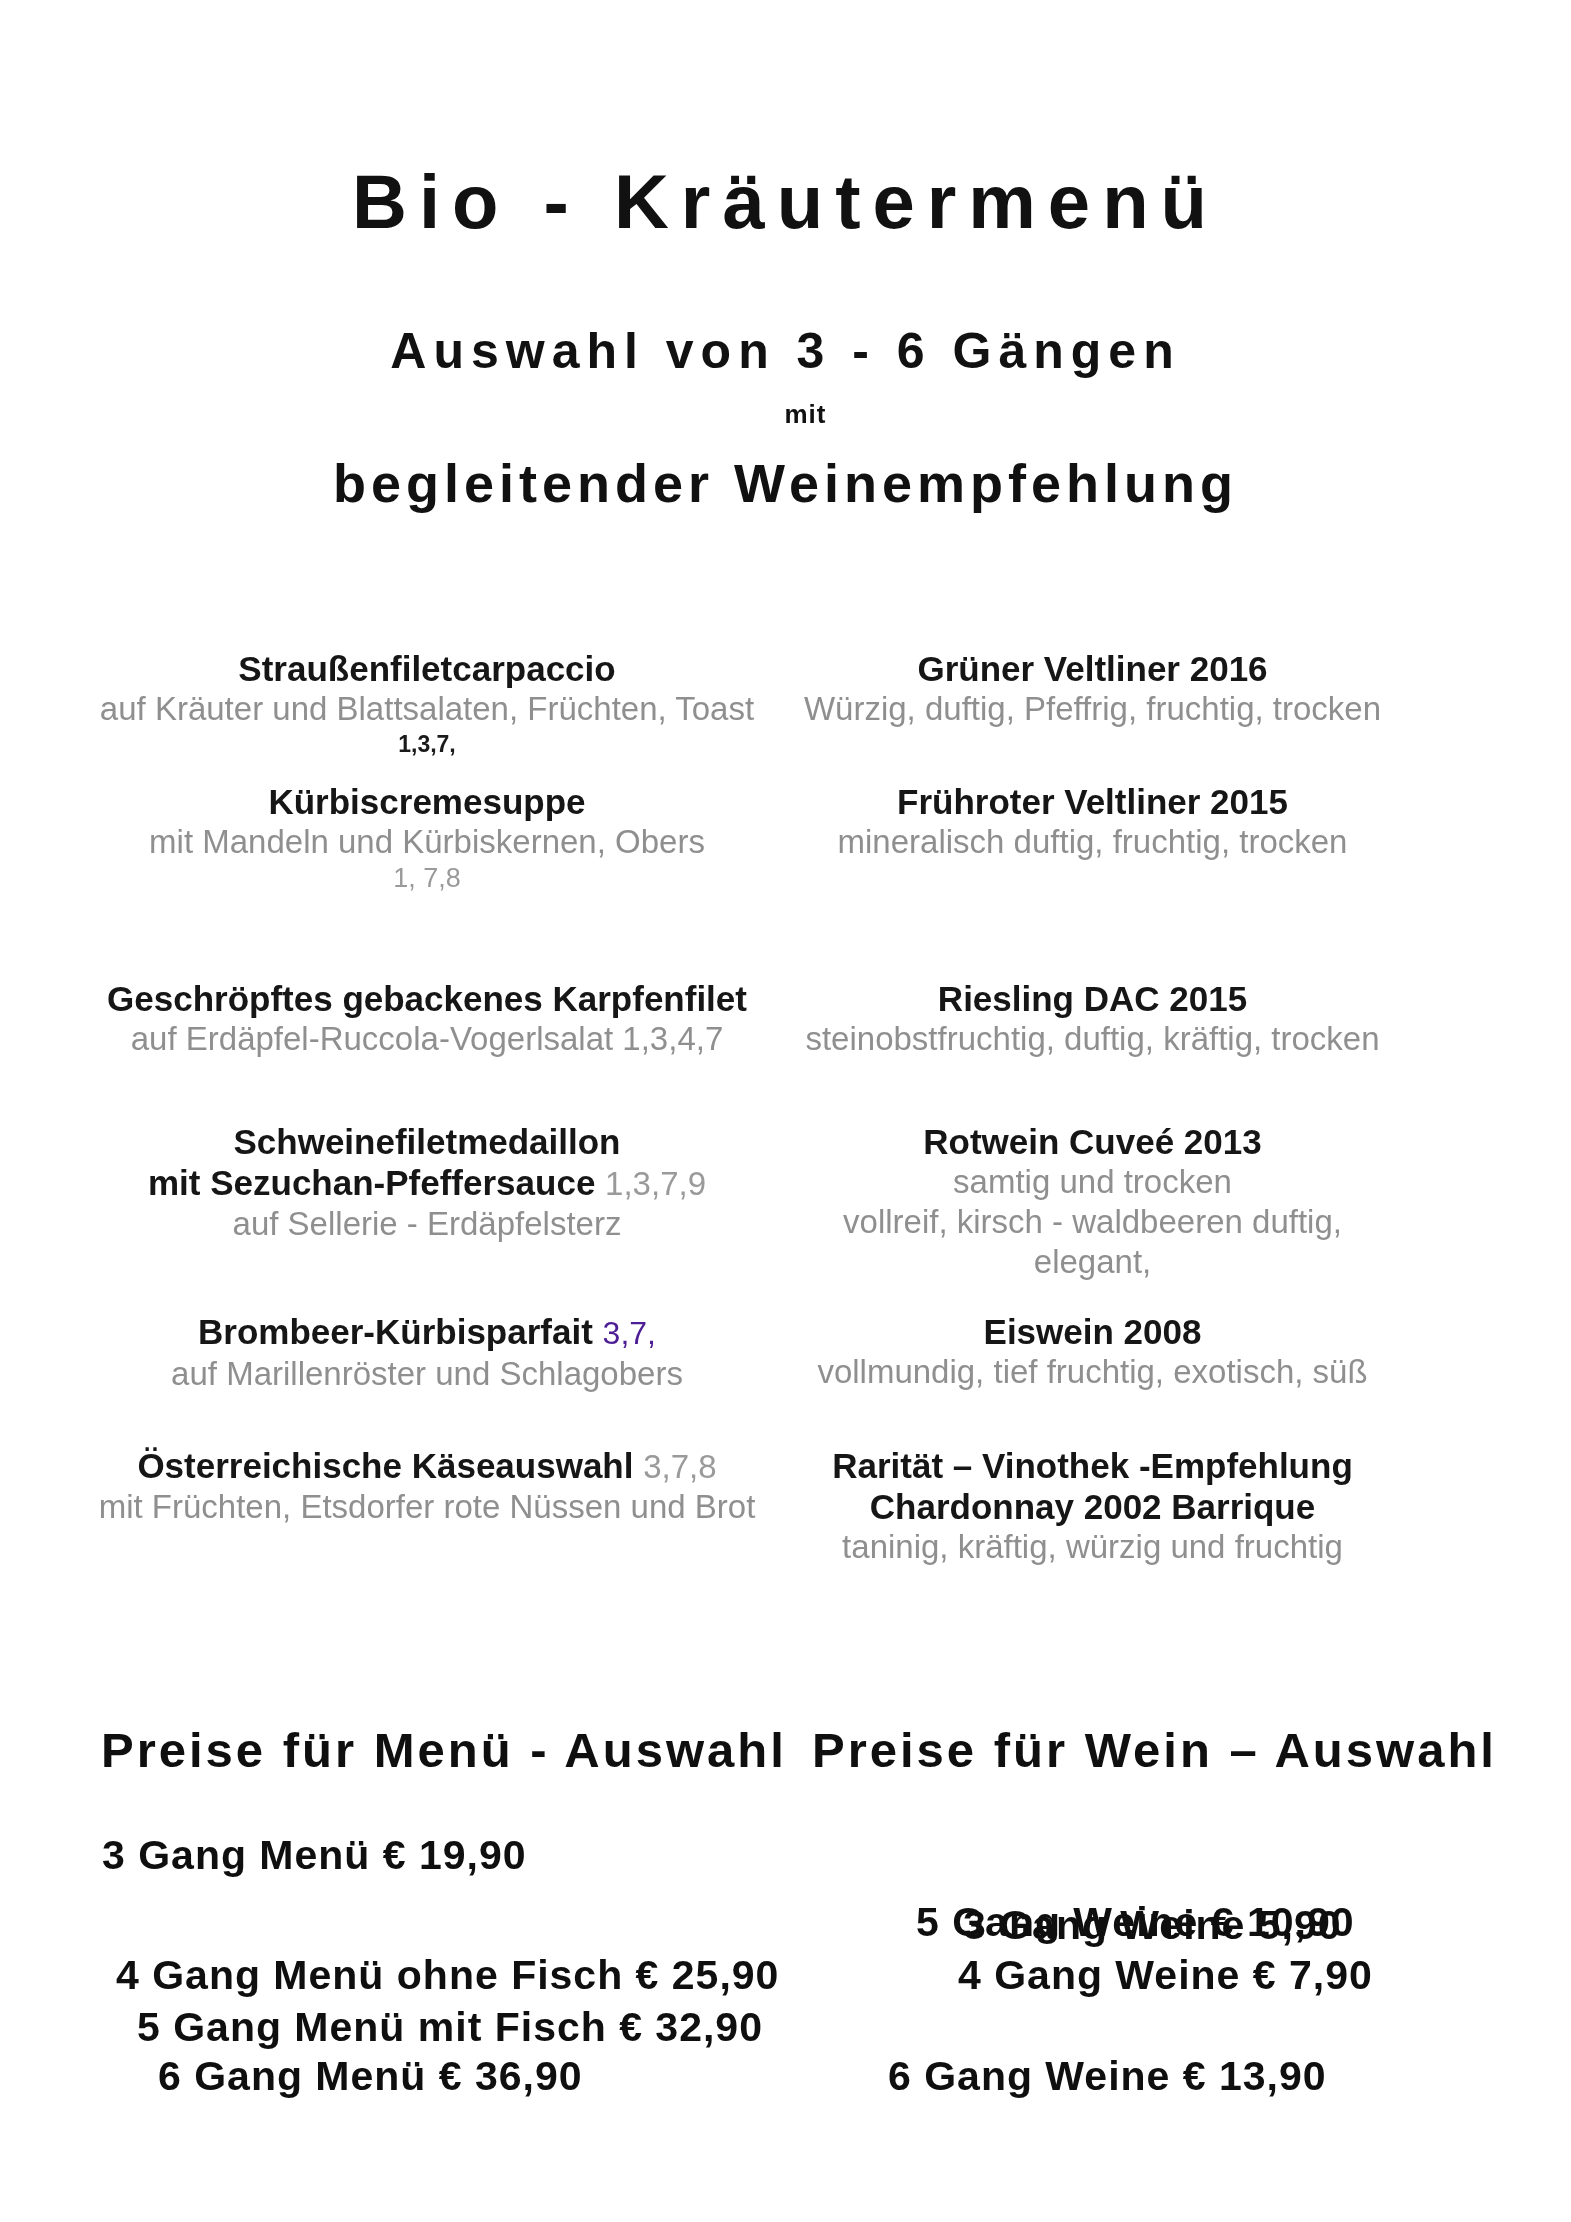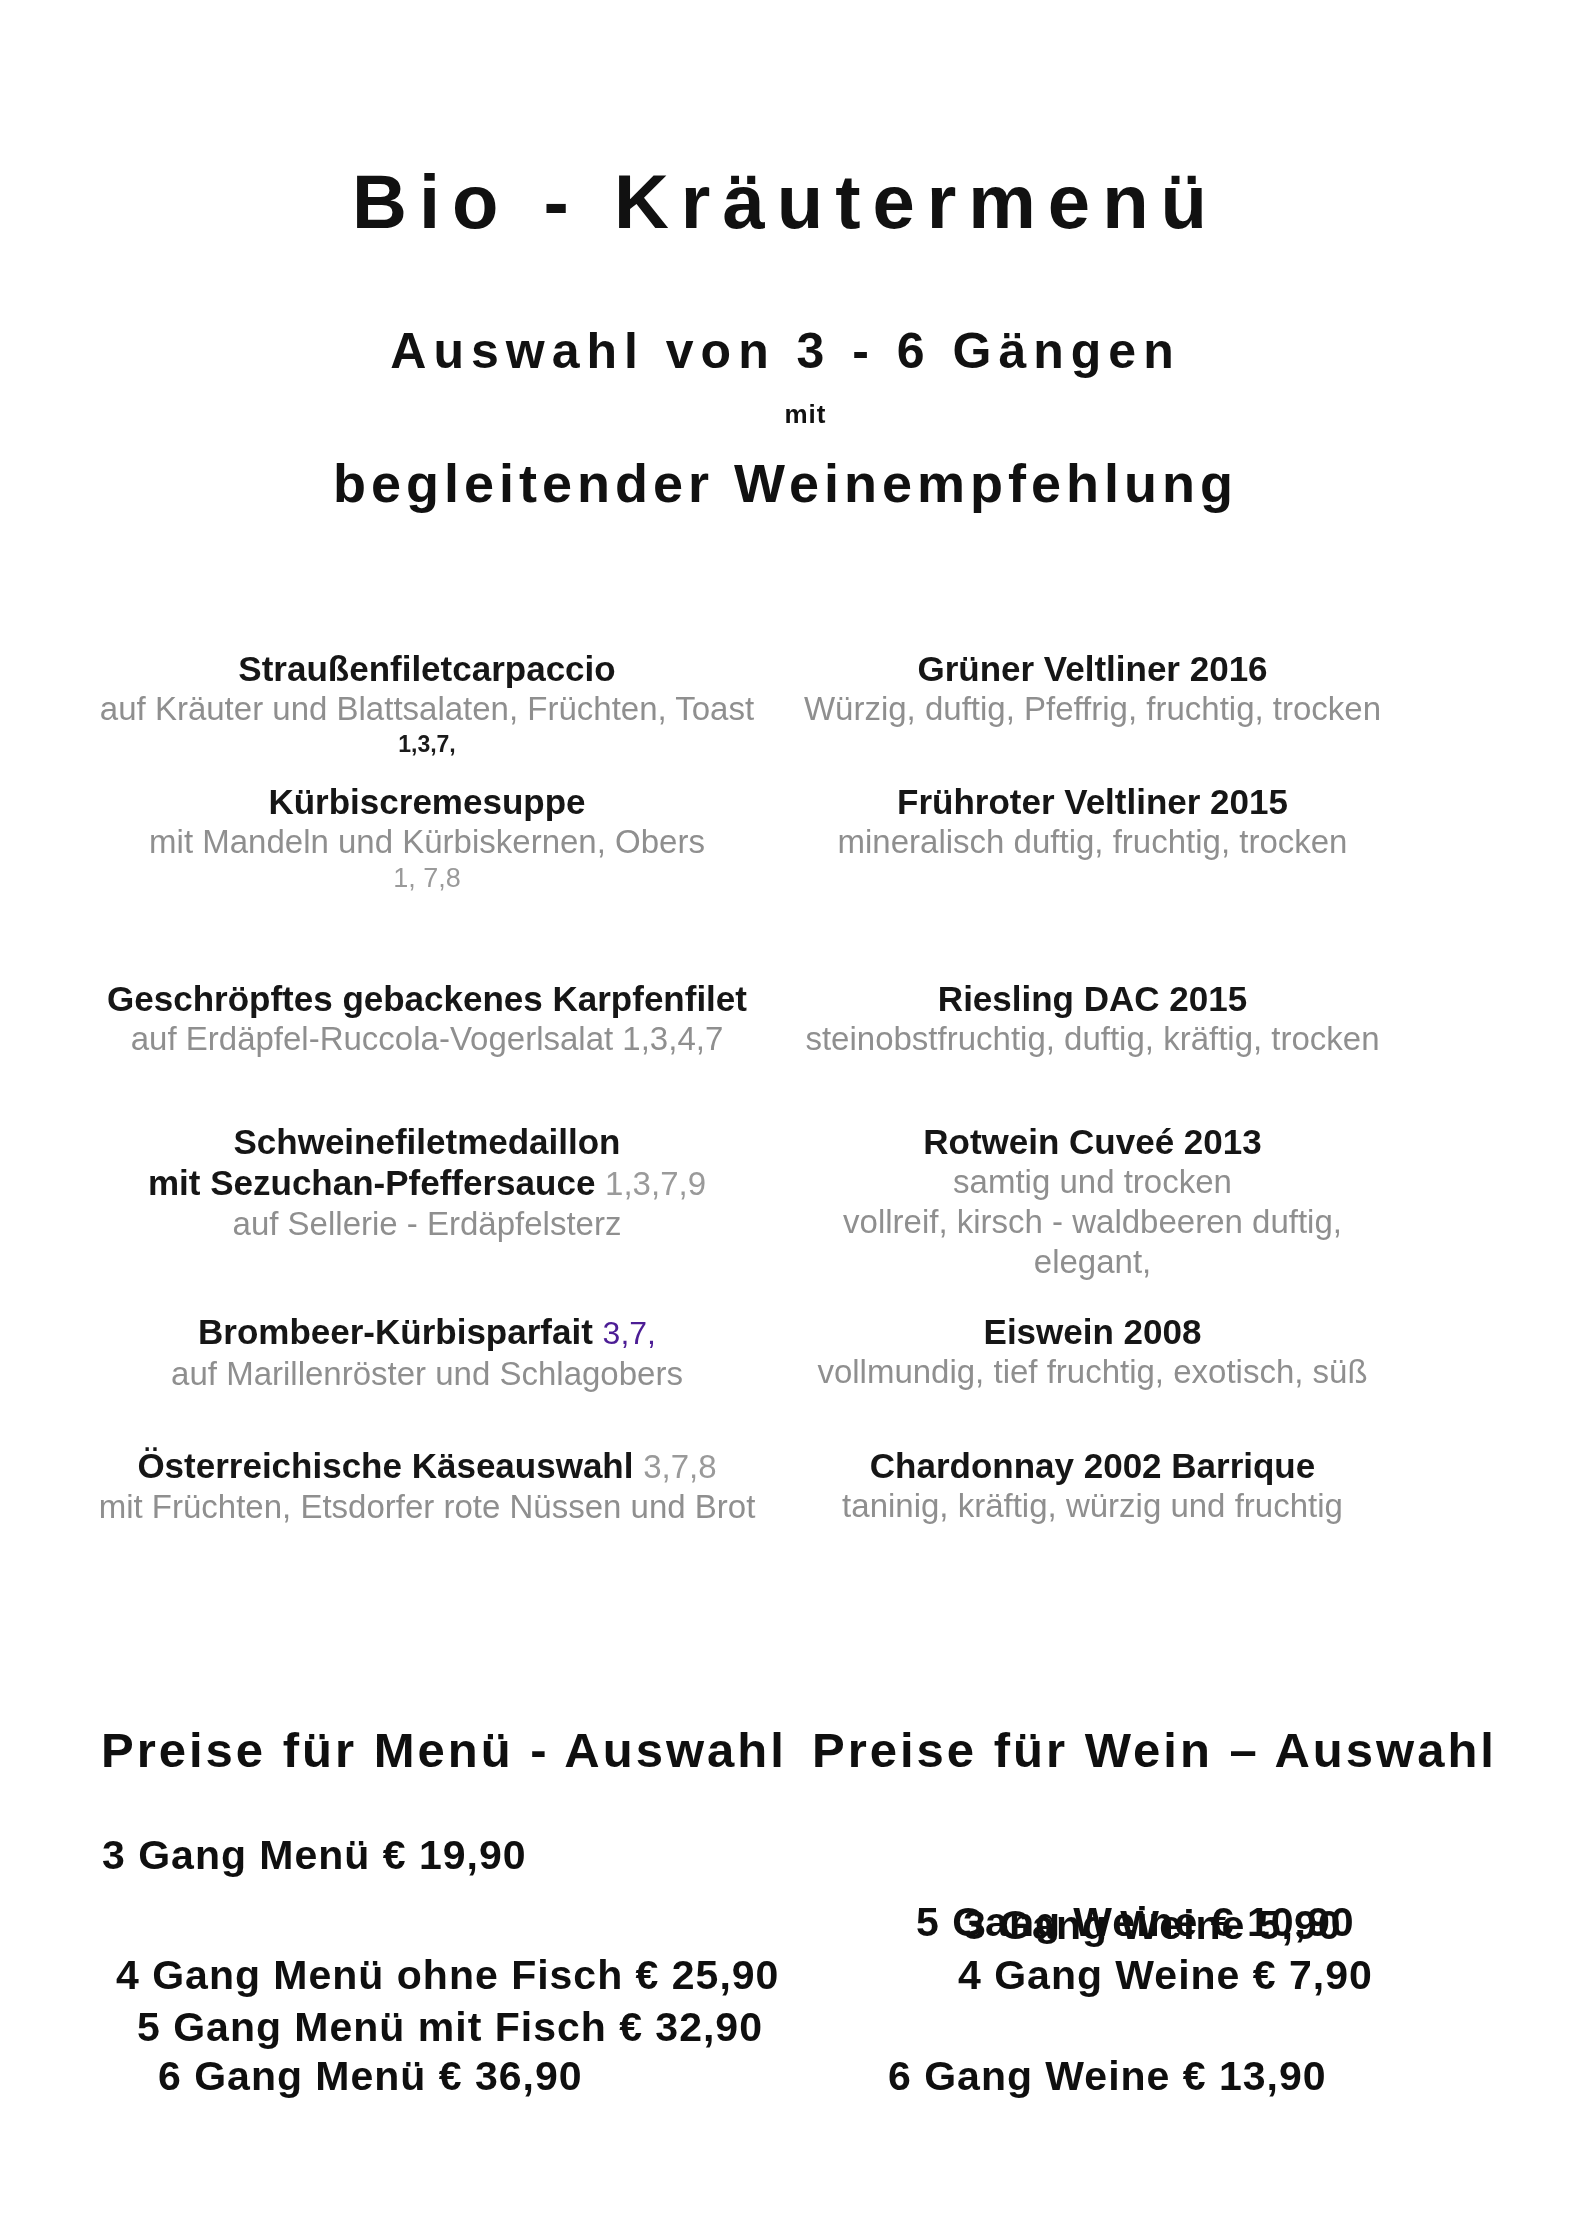--- a/index.html
+++ b/index.html
@@ -110,20 +110,21 @@
 
   <div class="row" style="top:1445px">
     <div class="cell cell-dish">
       <div class="name">
         <span>Österreichische Käseauswahl</span>
         <span class="inline-allerg-gray">3,7,8</span>
       </div>
       <div class="desc">mit Früchten, Etsdorfer rote Nüssen und Brot</div>
     </div>
     <div class="cell cell-wine">
+      <div class="name">Rarität – Vinothek -Empfehlung</div>
       <div class="name">Chardonnay 2002 Barrique</div>
       <div class="desc">taninig, kräftig,  würzig und fruchtig</div>
     </div>
   </div>
 
   <div class="price-heading" style="left:101px;top:1722px">Preise für Menü - Auswahl</div>
   <div class="price-heading" style="left:812px;top:1722px">Preise für Wein – Auswahl</div>
 
   <div class="price-line" style="left:102px;top:1832px">3 Gang Menü  € 19,90</div>
   <div class="price-line" style="left:116px;top:1952px">4 Gang Menü ohne Fisch  € 25,90</div>

